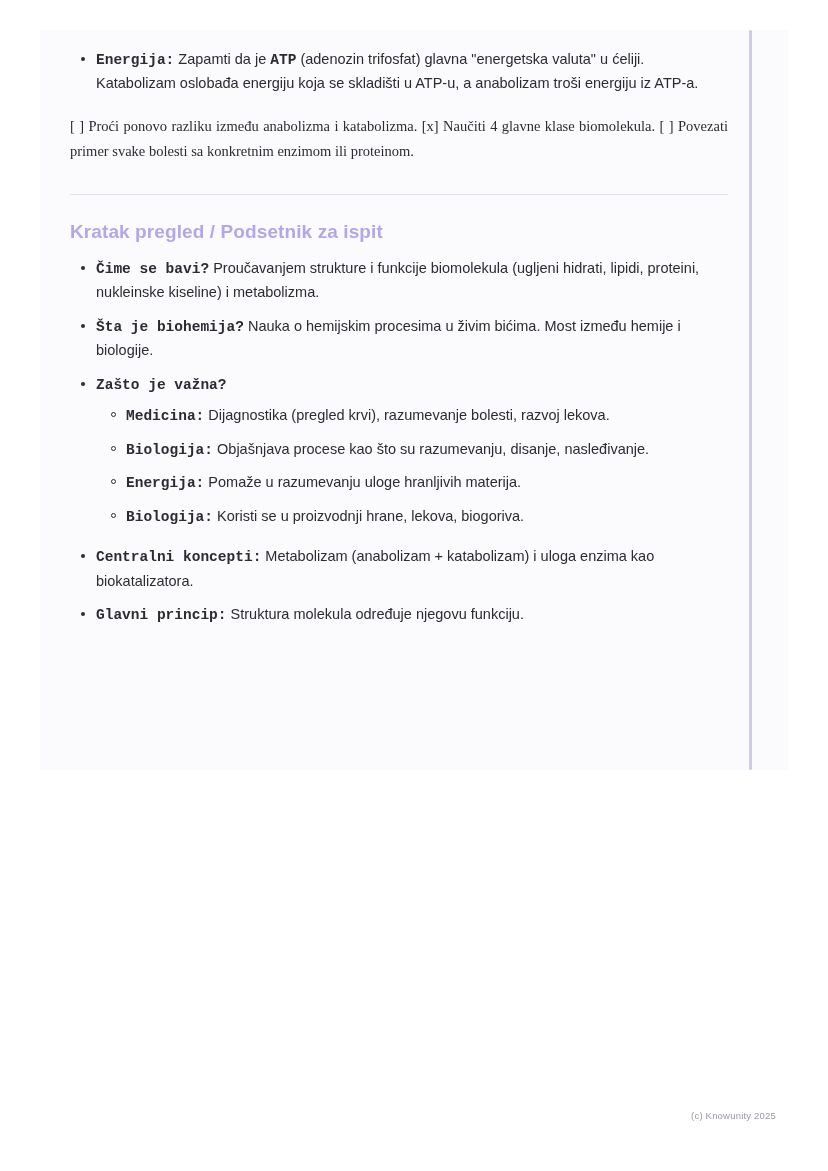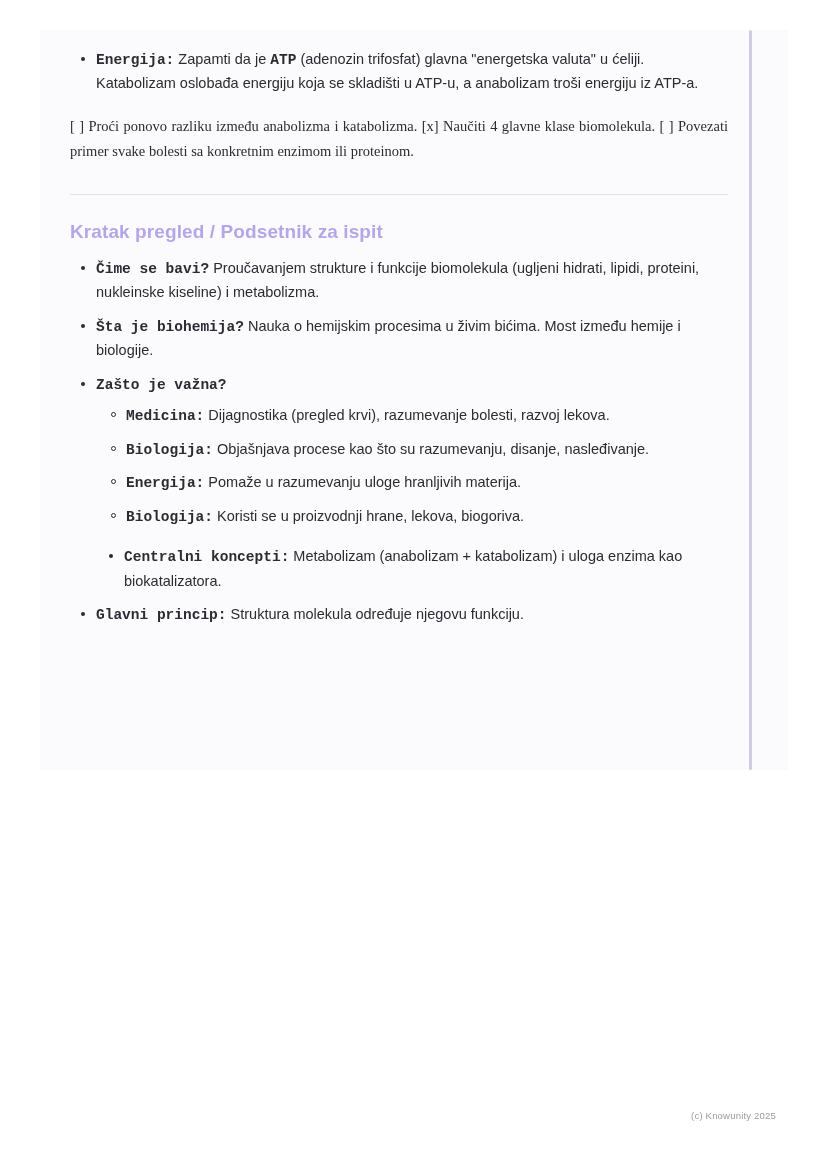--- a/index.html
+++ b/index.html
@@ -109,21 +109,21 @@
   .section-title {
     font-size: 19px;
     font-weight: bold;
     color: #b5a6e8;
     margin: 0 0 14px 0;
     letter-spacing: 0.1px;
   }
 
   .tight li { margin-bottom: 11px; }
 
-  .spacer-top { margin-top: 16px; margin-left: 28px; }
+  .spacer-top { margin-top: 16px; }
 
   .footer {
     position: absolute;
     right: 52px;
     bottom: 50px;
     font-size: 9.5px;
     color: #9a9aa5;
     letter-spacing: 0.2px;
   }
 </style>

